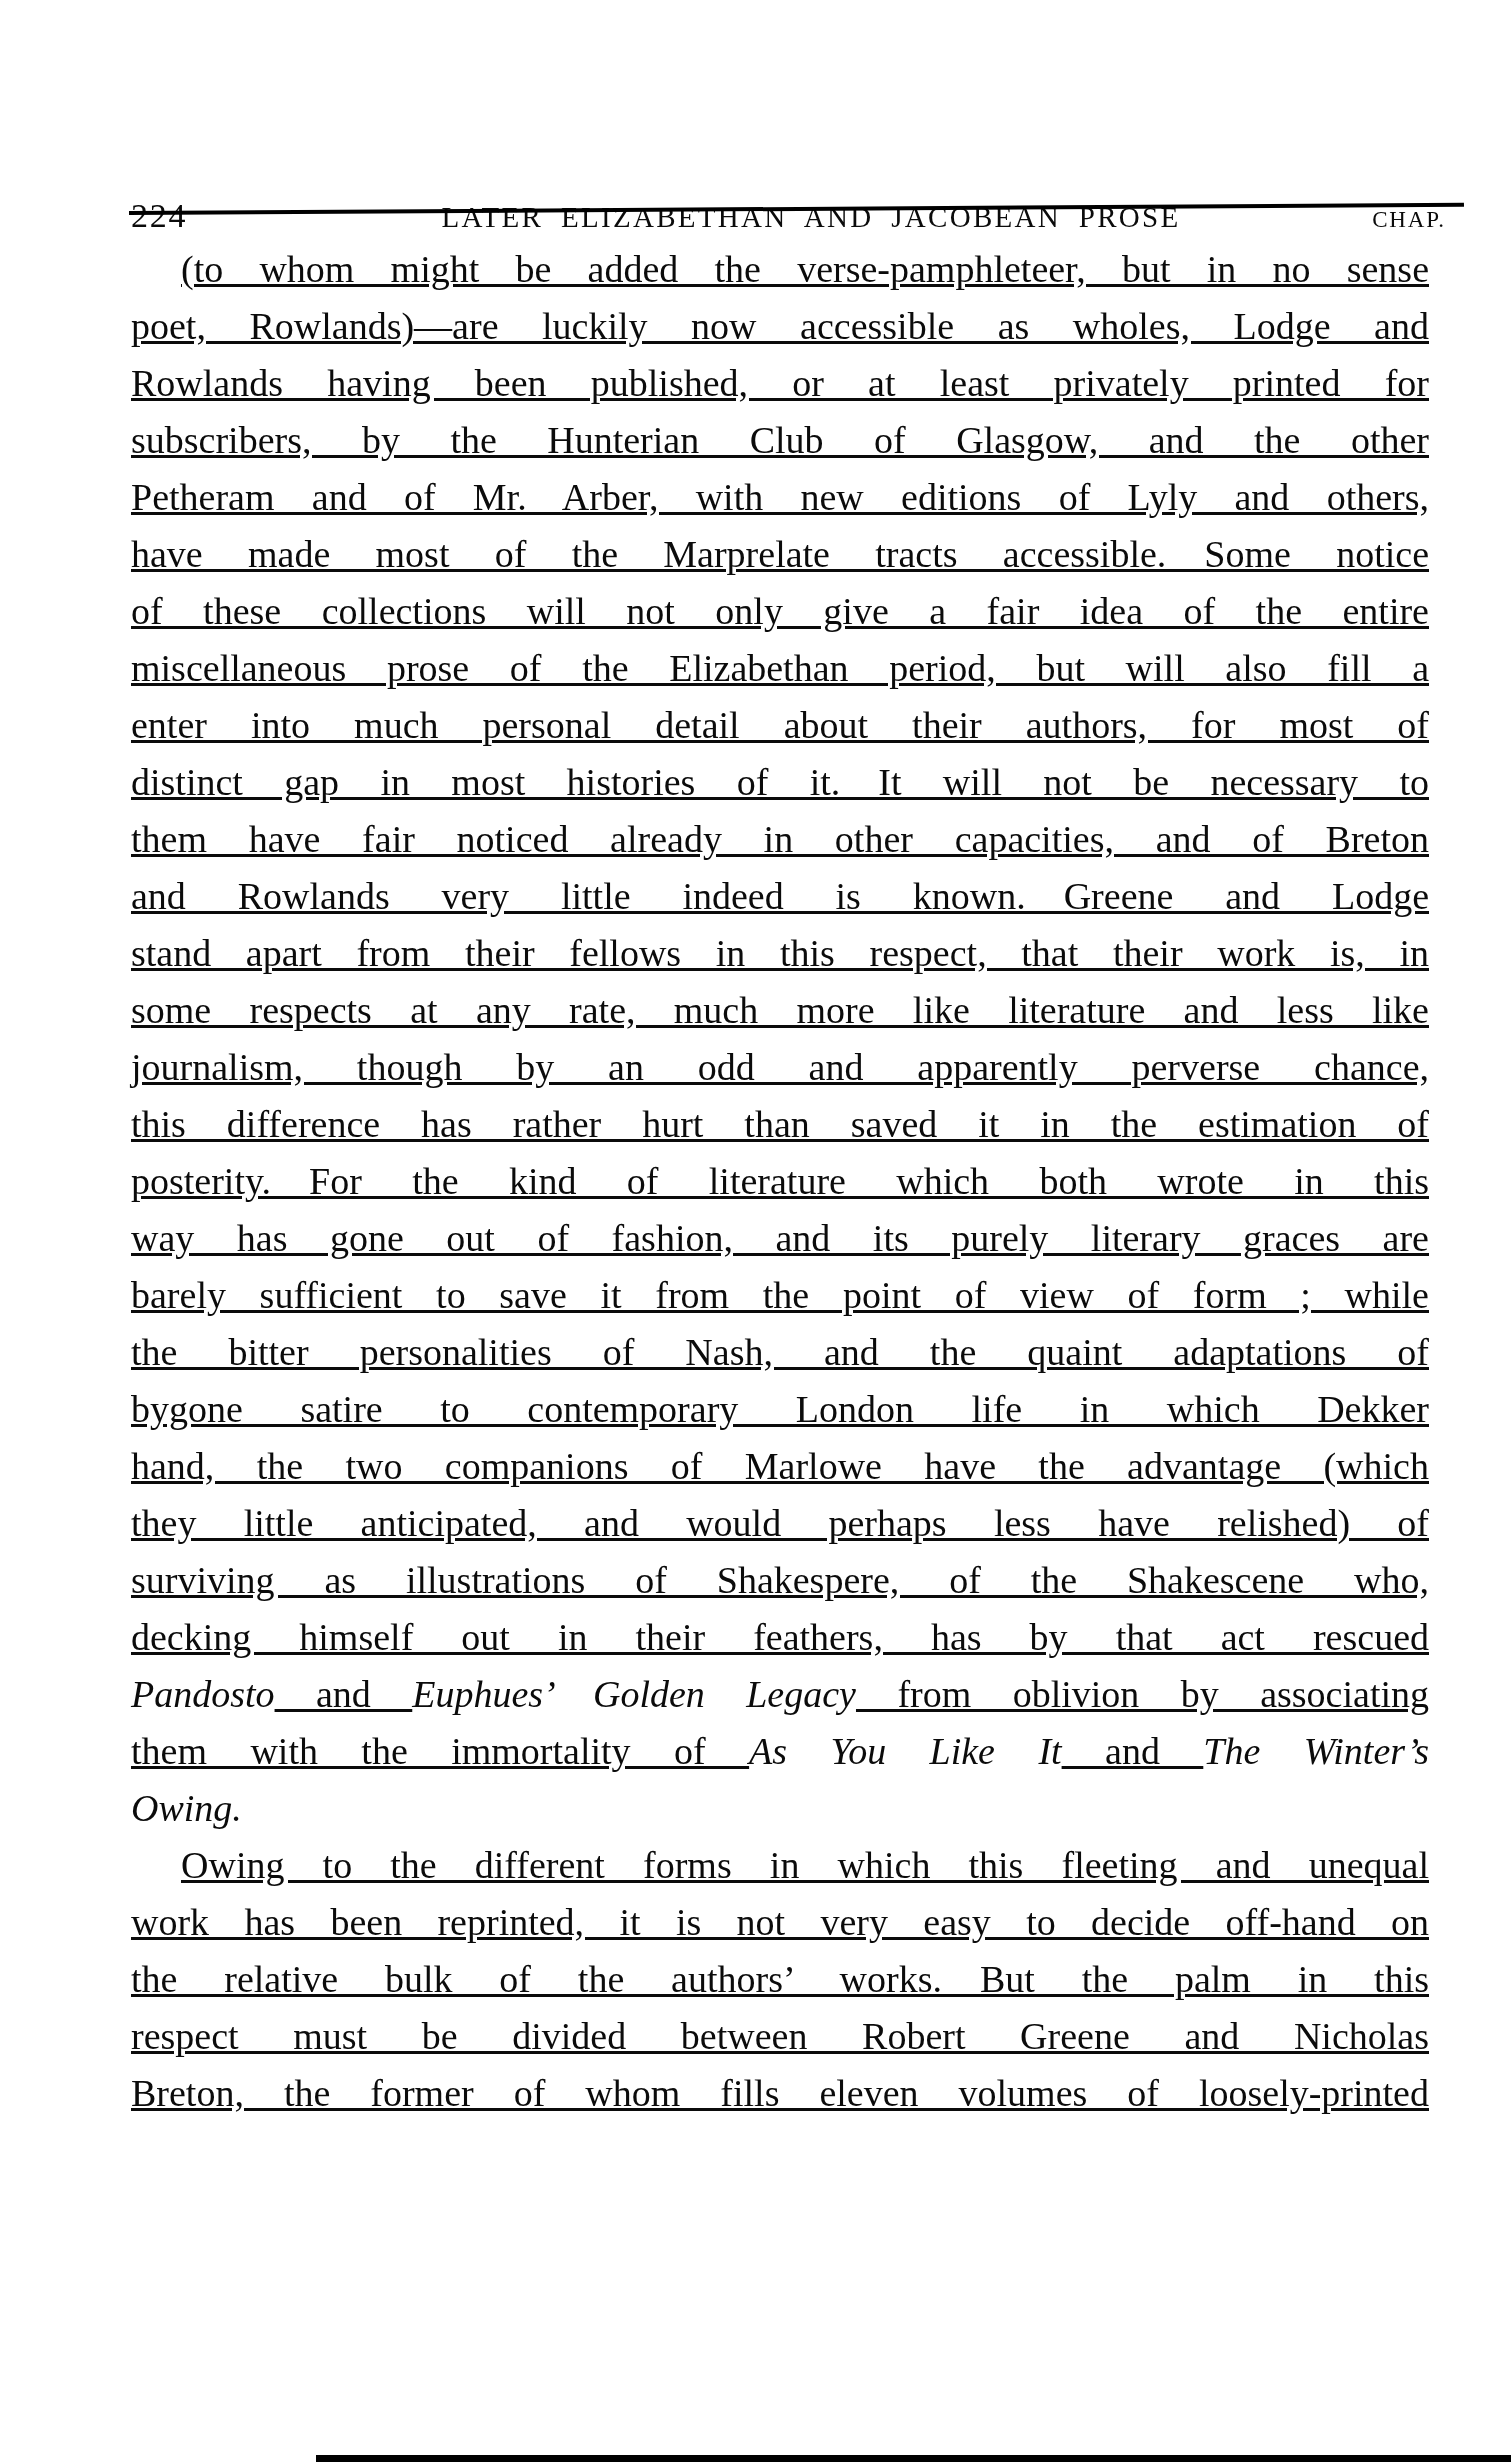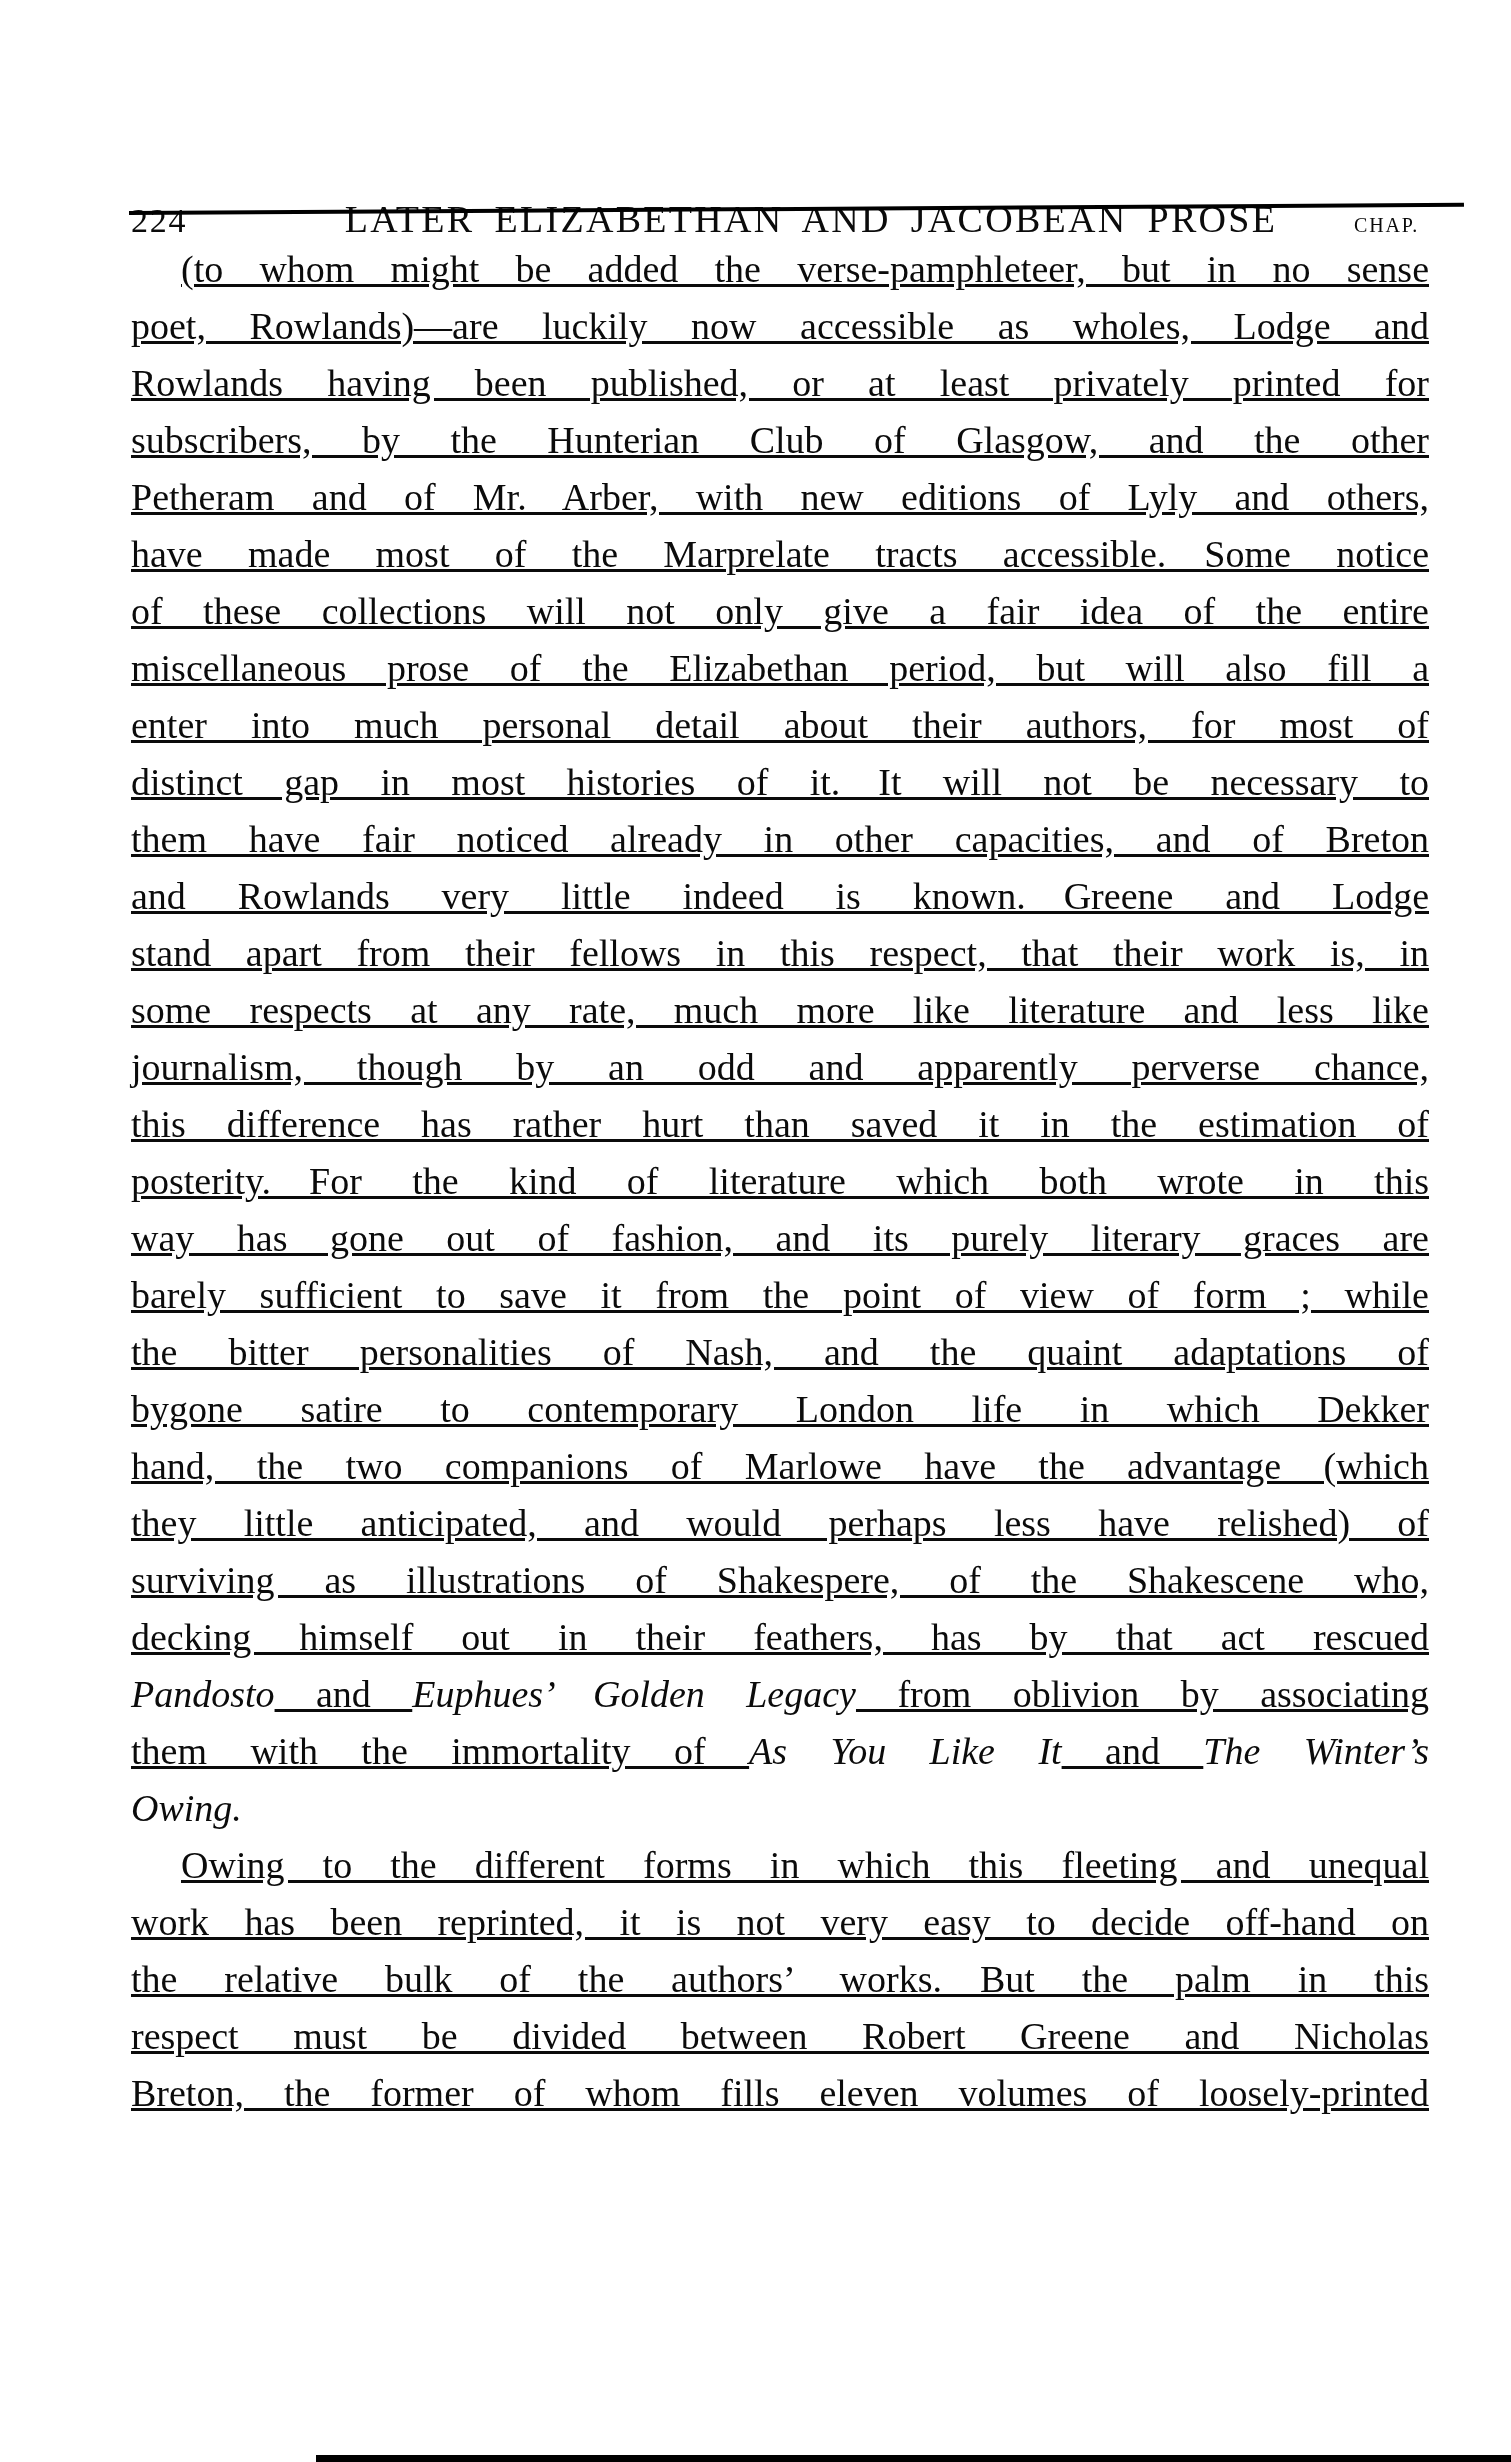--- a/index.html
+++ b/index.html
@@ -31,30 +31,30 @@
     margin-top: 48px;
   }
   .page-number {
     font-size: 34px;
     letter-spacing: 1.8px;
     min-width: 137px;
   }
   .running-title {
     flex: 1;
     text-align: center;
-    font-size: 38px;
+    font-size: 29px;
     letter-spacing: 2.3px;
     word-spacing: 8.2px;
     white-space: nowrap;
   }
   .chapter-label {
-    font-size: 20px;
+    font-size: 23px;
     letter-spacing: 1.8px;
     min-width: 110px;
-    text-align: left;
+    text-align: center;
   }
   .header-rule {
     position: absolute;
     left: 129px;
     top: 211px;
     width: 1335px;
     height: 3.7px;
     background: #000;
     transform: rotate(-0.35deg);
     transform-origin: left center;

